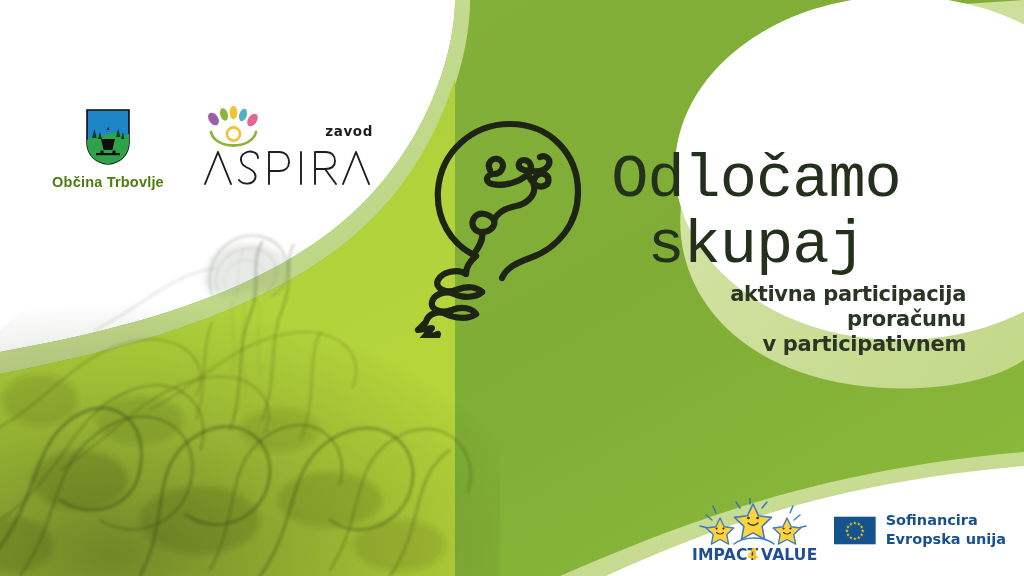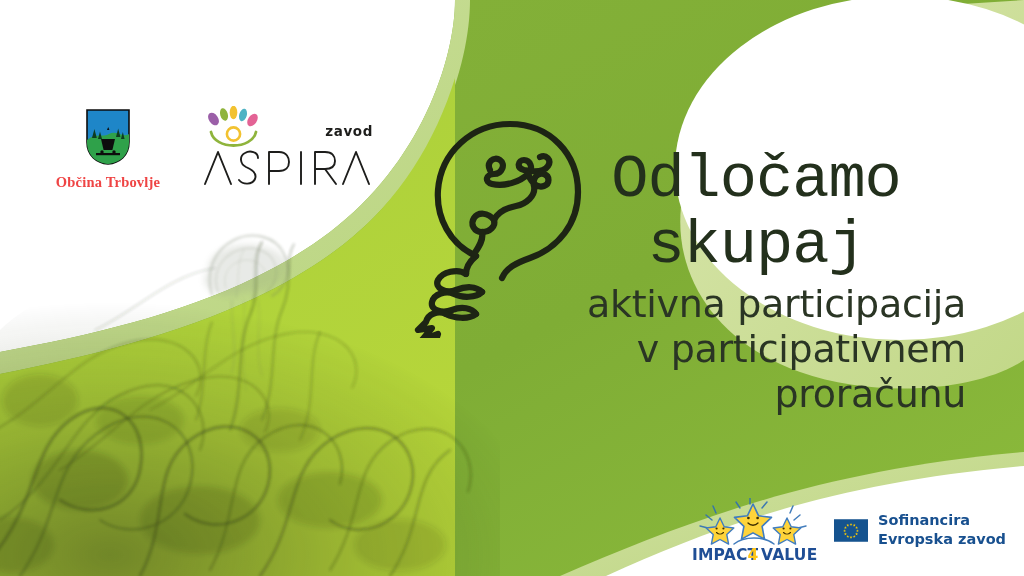--- a/index.html
+++ b/index.html
@@ -4,35 +4,35 @@
 <style>
   html,body{margin:0;padding:0;background:#fff;}
   body{width:1024px;height:576px;overflow:hidden;font-family:"DejaVu Sans",sans-serif;}
   #banner{position:relative;width:1024px;height:576px;overflow:hidden;background:#ffffff;}
   #bg{position:absolute;inset:0;width:1024px;height:576px;}
 
   
   .top-logos{position:absolute;left:0;top:108px;width:380px;height:100px;}
   .logo-trbovlje{position:absolute;left:48px;top:0;width:120px;text-align:center;}
   .crest{width:46px;height:58px;display:block;margin:0 auto;}
-  .trb-label{margin-top:8px;font-family:Liberation Serif, serif;font-size:14.5px;
-    font-weight:700;color:#ef4444;letter-spacing:.2px;white-space:nowrap;}
+  .trb-label{margin-top:8px;font-family:Liberation Sans, sans-serif;font-size:14.5px;
+    font-weight:700;color:#4d7c0f;letter-spacing:.2px;white-space:nowrap;}
   .logo-aspira{position:absolute;left:199px;top:-2px;width:175px;height:86px;}
   .aspira-svg{display:block;width:175px;height:86px;}
 
   
   .bulb{position:absolute;left:398px;top:108px;width:210px;height:230px;}
 
   
   .headline{position:absolute;right:58px;top:150px;width:420px;text-align:center;
     font-family:Liberation Mono, monospace;color:#23301c;line-height:.96;}
   .headline .l1,.headline .l2{display:block;font-size:62px;font-weight:400;letter-spacing:-1px;}
   .headline .l2{margin-top:6px;}
   .subhead{position:absolute;right:58px;top:282px;width:430px;text-align:right;
-    font-family:"DejaVu Sans",sans-serif;font-weight:400;font-size:38px;
+    font-family:"DejaVu Sans",sans-serif;font-weight:700;font-size:21px;
     line-height:1.18;color:#2a3524;letter-spacing:-.3px;}
   .subhead span{display:block;}
 
   
   .bottom-logos{position:absolute;left:690px;top:498px;width:310px;height:70px;}
   .impact{position:absolute;left:0;top:0;width:128px;height:66px;}
   .eu{position:absolute;left:136px;top:8px;width:172px;height:48px;display:flex;align-items:center;gap:10px;margin-left:8px;}
   .eu-flag{width:74px;height:49px;display:block;}
   .eu-text{font-family:"DejaVu Sans",sans-serif;font-weight:700;font-size:14.5px;
     line-height:1.28;color:#18508f;white-space:nowrap;}
@@ -278,22 +278,22 @@
     </g>
   </svg>
 
   <div class="headline">
     <span class="l1">Odločamo</span>
     <span class="l2">skupaj</span>
   </div>
 
   <div class="subhead">
     <span>aktivna participacija</span>
+    <span>proračunu</span>
     <span>v participativnem</span>
-    <span>proračunu</span>
   </div>
 
   <div class="bottom-logos">
 
     <svg class="impact" viewBox="0 0 128 66">
       <g stroke="#2f6fb5" stroke-width="1.5" stroke-linecap="round" fill="none" opacity="0.9">
         <path d="M22,22 l-6,-5"></path>
           <path d="M18,30 l-8,-2"></path>
           <path d="M26,15 l-3,-7"></path>
         <path d="M60,6 l0,-6"></path>
@@ -376,18 +376,18 @@
                 <path d="M0,-2.6 l0.76,2.34 h2.46 l-1.99,1.45 l0.76,2.34 L0,2.08 l-1.99,1.45 l0.76,-2.34 L-3.22,-0.26 h2.46 Z"></path>
               </g>
             <g transform="rotate(330) translate(0,-14) rotate(-330)">
                 <path d="M0,-2.6 l0.76,2.34 h2.46 l-1.99,1.45 l0.76,2.34 L0,2.08 l-1.99,1.45 l0.76,-2.34 L-3.22,-0.26 h2.46 Z"></path>
               </g>
           </g>
         </g>
       </svg>
       <div class="eu-text">
         <span>Sofinancira</span>
-        <span>Evropska zavod</span>
+        <span>Evropska unija</span>
       </div>
     </div>
   </div>
 
 </div>
 
 </body></html>

